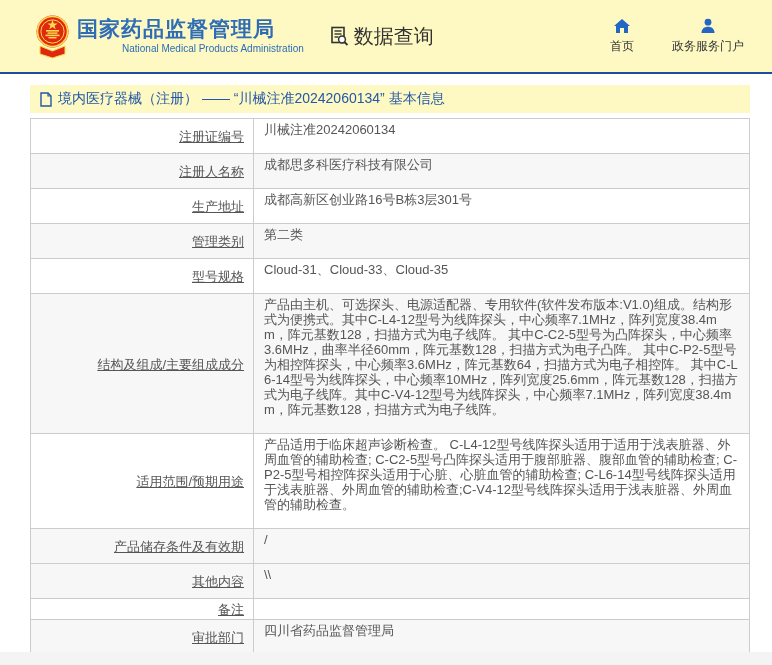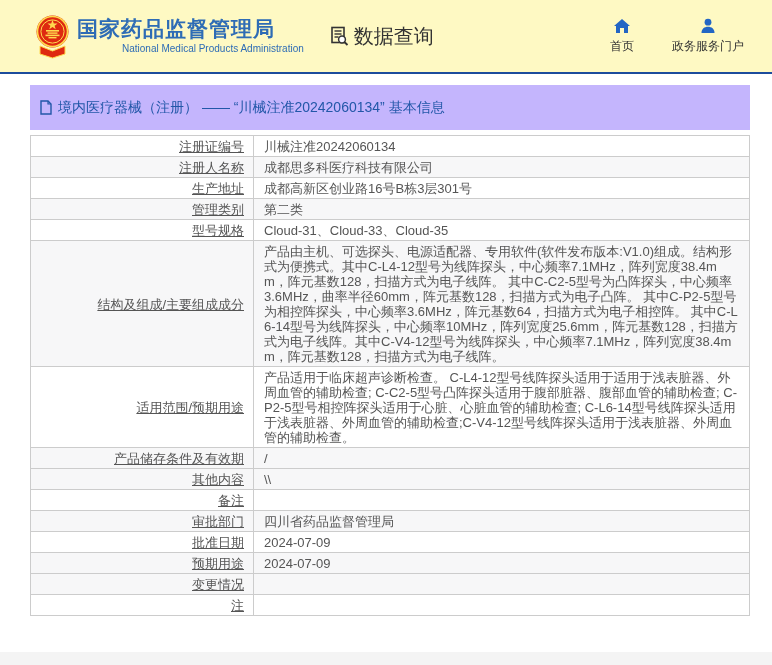--- a/index.html
+++ b/index.html
@@ -16,32 +16,32 @@
   .org-en { color:#2e6cb5; font-size:10px; line-height:12px; margin-top:2px;padding-left:45px; }
   .data-query { display:flex; align-items:center; margin-left:26px; cursor:pointer; }
   .data-query span { font-size:20px; color:#333; margin-left:5px; }
   .hspacer { flex:1; }
   .nav-item { display:flex; flex-direction:column; align-items:center; margin-left:38px; cursor:pointer; }
   .nav-item .nav-label { font-size:12px; color:#333; margin-top:4px; }
 
   
   .content { margin:11px 22px 0 30px; width:720px; }
   .page-title-bar {
-    height:45px; background:#c4b5fd; display:flex; align-items:center;
+    height:28px; background:#fef9c3; display:flex; align-items:center;
     padding-left:10px; margin-bottom:5px;
   }
   .page-title-bar .title-text { color:#2257a8; font-size:14px; margin-left:6px; }
 
   
   table.info { width:720px; border-collapse:collapse; table-layout:fixed; }
   table.info tr { background:#ffffff; }
   table.info tr.alt { background:#f7f7f8; }
   table.info td { border:1px solid #cccccc; font-size:13px; line-height:15px; color:#555; vertical-align:middle; }
   td.label-cell { width:223px; text-align:right; padding:3px 9px 2px 6px; white-space:nowrap;text-decoration:underline; }
-  td.value-cell { padding:3px 10px 2px 10px; word-break:break-all; }
+  td.value-cell { padding:3px 10px 16px 10px; word-break:break-all; }
 
   
   .footer-strip { position:absolute; left:0; top:652px; width:772px; height:13px; background:#f4f4f4; }
 </style>
 </head>
 <body>
 
 <div class="header">
   <div class="brand">
     <svg width="33" height="46" viewBox="0 0 33 46">

